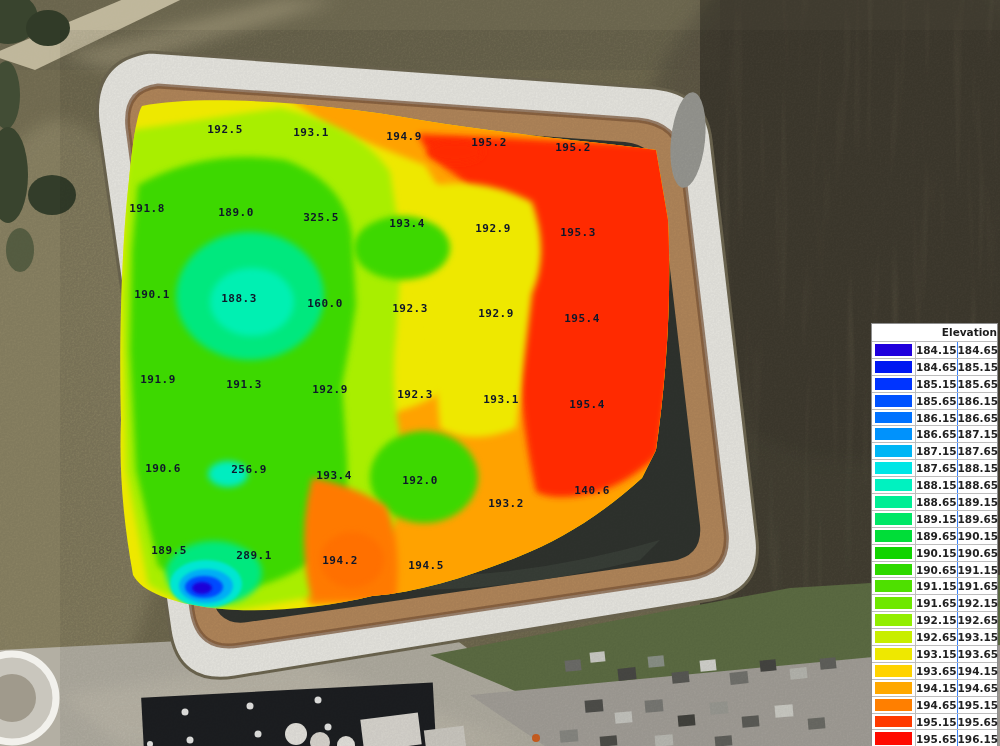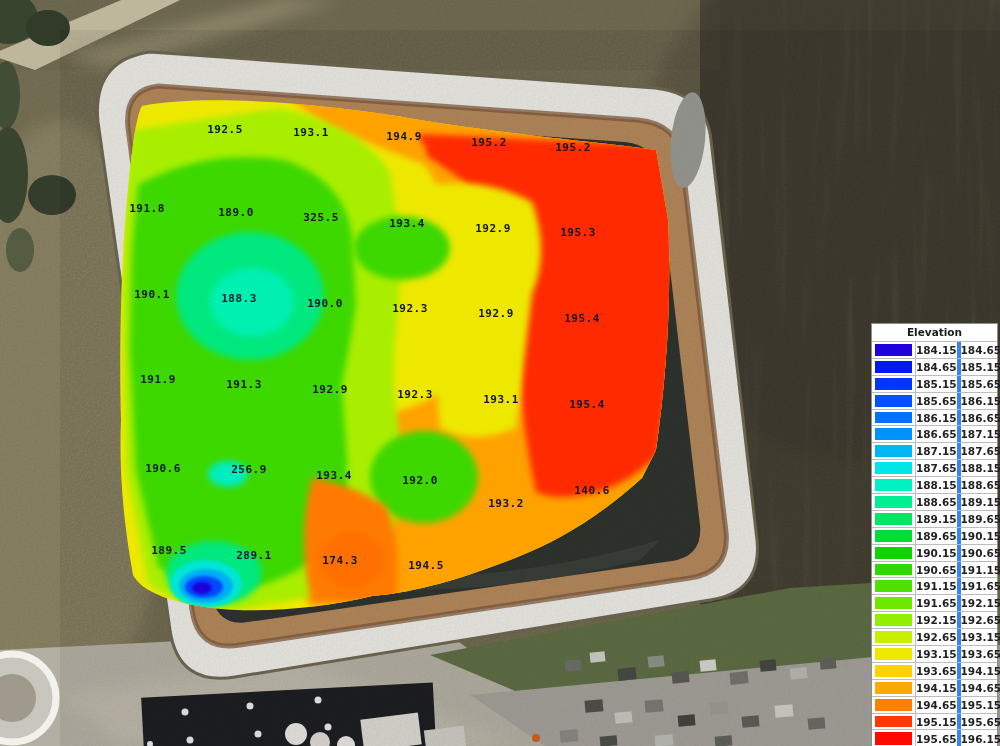--- a/index.html
+++ b/index.html
@@ -15,29 +15,29 @@
     font-family:"DejaVu Sans Mono",monospace;font-size:11px;font-weight:bold;
     color:#0f172a;white-space:nowrap;letter-spacing:0.5px;
   }
   
   .legend{
     position:absolute;left:871px;top:323px;width:127px;
     background:#ffffff;border:1px solid #8f8f8f;box-sizing:border-box;
     font-family:"DejaVu Sans",sans-serif;font-size:10.5px;color:#1c1c1c;
   }
   .legend-title{
-    height:17px;line-height:17px;text-align:center;
+    height:17px;line-height:17px;text-align:right;
     border-bottom:1px solid #bdbdbd;font-weight:bold;
   }
   .lrow{display:flex;height:16.9px;border-bottom:1px solid #bdbdbd;box-sizing:border-box;}
   .lrow:last-of-type{border-bottom:none;}
   .lcell-swatch{width:44px;border-right:1px solid #bdbdbd;padding:2px 3px;box-sizing:border-box;flex:none;}
   .lswatch{width:100%;height:100%;}
   .lval{flex:1;display:flex;align-items:center;justify-content:center;font-weight:bold;color:#222;}
-  .lval.first{border-right:4px solid #3b82f6;}
+  .lval.first{border-right:1px solid #3b82f6;}
 </style>
 </head>
 <body>
 
 <div class="stage">
 
   <svg width="1000" height="746" viewBox="0 0 1000 746">
     <defs>
       <filter id="b2" x="-50%" y="-50%" width="200%" height="200%">
           <feGaussianBlur stdDeviation="1.5"></feGaussianBlur>
@@ -215,39 +215,39 @@
       <div class="pt" style="left: 489px; top: 142px;">195.2</div>
       <div class="pt" style="left: 573px; top: 147px;">195.2</div>
       <div class="pt" style="left: 147px; top: 208px;">191.8</div>
       <div class="pt" style="left: 236px; top: 212px;">189.0</div>
       <div class="pt" style="left: 321px; top: 217px;">325.5</div>
       <div class="pt" style="left: 407px; top: 223px;">193.4</div>
       <div class="pt" style="left: 493px; top: 228px;">192.9</div>
       <div class="pt" style="left: 578px; top: 232px;">195.3</div>
       <div class="pt" style="left: 152px; top: 294px;">190.1</div>
       <div class="pt" style="left: 239px; top: 298px;">188.3</div>
-      <div class="pt" style="left: 325px; top: 303px;">190.0</div>
+      <div class="pt" style="left: 325px; top: 303px;">160.0</div>
       <div class="pt" style="left: 410px; top: 308px;">192.3</div>
       <div class="pt" style="left: 496px; top: 313px;">192.9</div>
       <div class="pt" style="left: 582px; top: 318px;">195.4</div>
       <div class="pt" style="left: 158px; top: 379px;">191.9</div>
       <div class="pt" style="left: 244px; top: 384px;">191.3</div>
       <div class="pt" style="left: 330px; top: 389px;">192.9</div>
       <div class="pt" style="left: 415px; top: 394px;">192.3</div>
       <div class="pt" style="left: 501px; top: 399px;">193.1</div>
       <div class="pt" style="left: 587px; top: 404px;">195.4</div>
       <div class="pt" style="left: 163px; top: 468px;">190.6</div>
       <div class="pt" style="left: 249px; top: 469px;">256.9</div>
       <div class="pt" style="left: 334px; top: 475px;">193.4</div>
       <div class="pt" style="left: 420px; top: 480px; text-align: right;">192.0</div>
       <div class="pt" style="left: 506px; top: 503px;">193.2</div>
       <div class="pt" style="left: 592px; top: 490px;">140.6</div>
       <div class="pt" style="left: 169px; top: 550px;">189.5</div>
       <div class="pt" style="left: 254px; top: 555px;">289.1</div>
-      <div class="pt" style="left: 340px; top: 560px;">174.3</div>
+      <div class="pt" style="left: 340px; top: 560px;">194.2</div>
       <div class="pt" style="left: 426px; top: 565px;">194.5</div>
   </div>
 
   <div class="legend">
     <div class="legend-title">Elevation</div>
     <div class="lrow">
         <div class="lcell-swatch">
           <div class="lswatch" style="background: rgb(32, 0, 221);"></div>
         </div>
         <div class="lval first">184.15</div>

